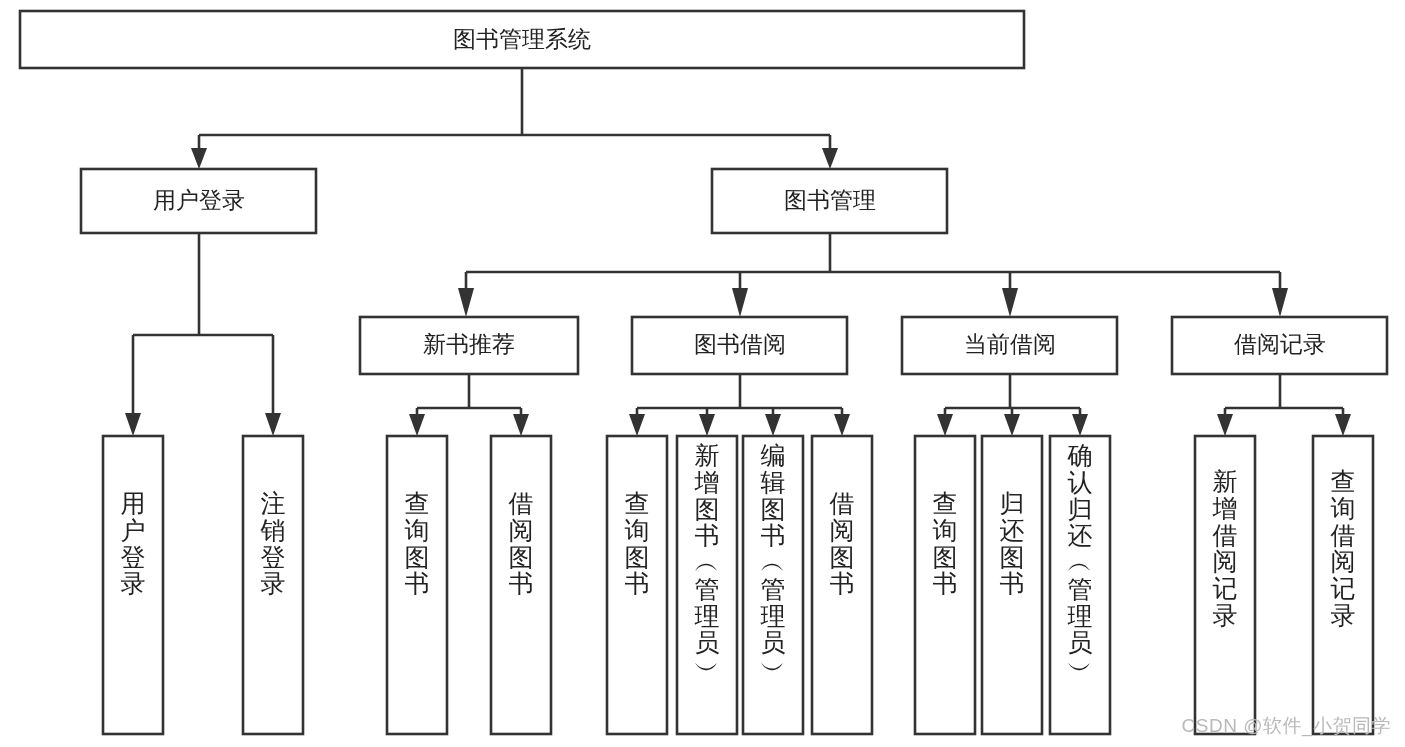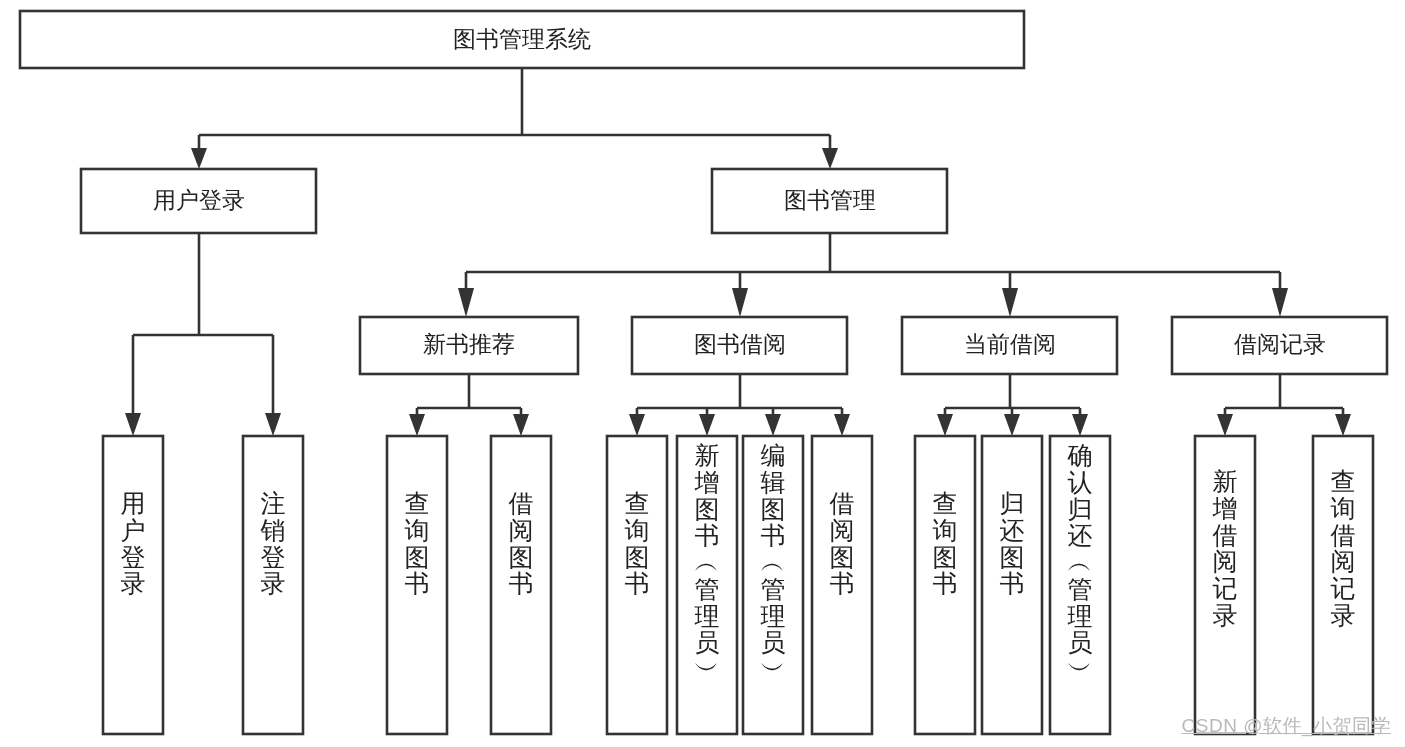--- a/index.html
+++ b/index.html
@@ -52,21 +52,20 @@
   .watermark {
     position: absolute;
     right: 14px;
     bottom: 8px;
     font-family: "Liberation Sans", "DejaVu Sans", sans-serif;
     font-size: 19px;
     color: #b9b9b9;
     letter-spacing: 0.5px;
     white-space: nowrap;
     pointer-events: none;
-    text-decoration: underline;
   }
 </style>
 </head>
 <body>
 
 <svg id="diagram" viewBox="0 0 1405 747" xmlns="http://www.w3.org/2000/svg">
 
   <g>
 
     <path class="edge" d="M 522,68 L 522,135"></path>

